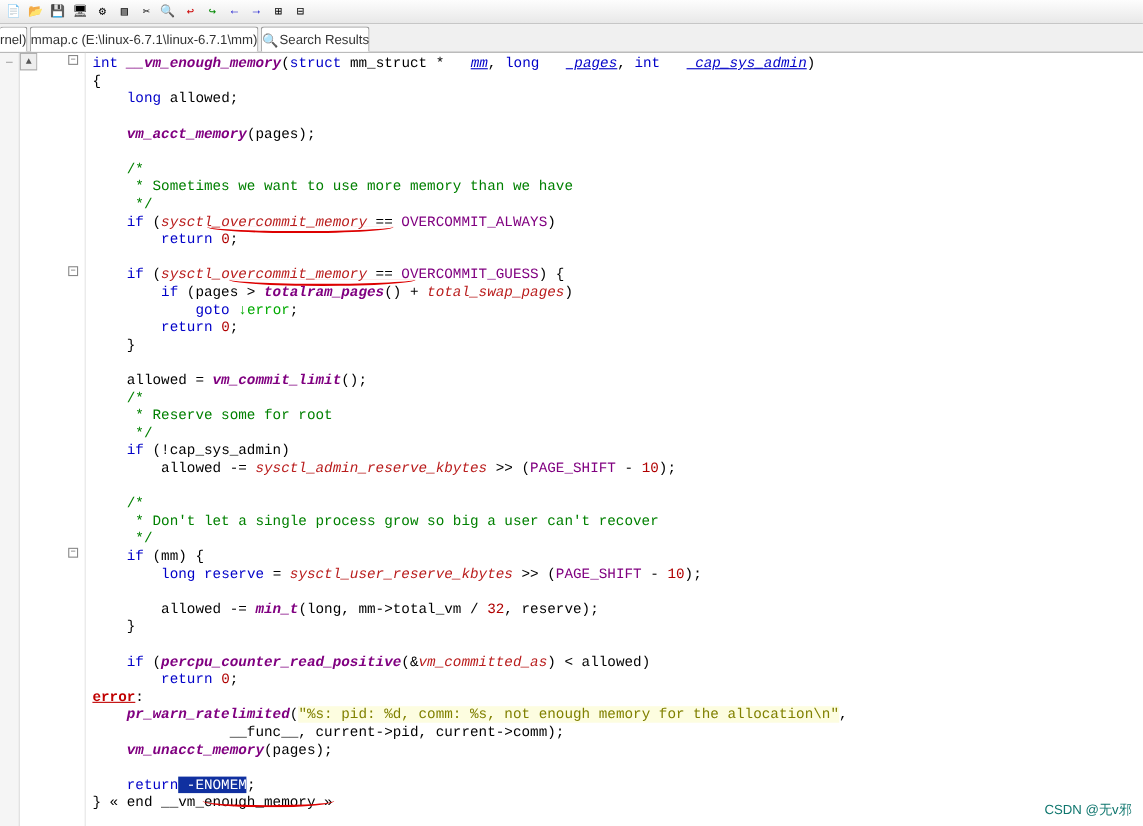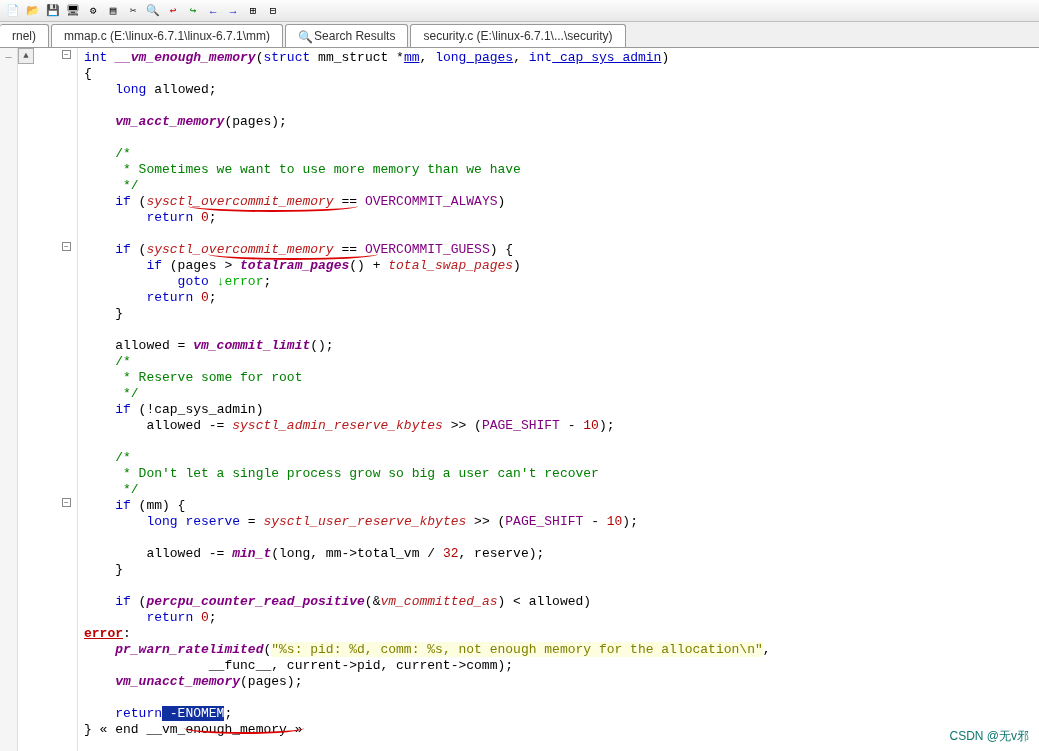--- a/index.html
+++ b/index.html
@@ -27,21 +27,21 @@
   font-size: 11px;
 }
 .tabbar {
   height: 26px;
   display: flex;
   align-items: flex-end;
   background: #f0f0f0;
   border-bottom: 1px solid #999;
 }
 .tab {
-  padding: 4px 12px;
+  padding: 4px 0;
   background: #fff;
   border: 1px solid #999;
   border-bottom: none;
   font-family: 'Segoe UI', Tahoma, sans-serif;
   font-size: 12px;
   color: #333;
   border-radius: 3px 3px 0 0;
   margin-right: 2px;
   display: flex;
   align-items: center;
@@ -79,21 +79,21 @@
   background: #fff;
   padding: 2px 0 0 6px;
   white-space: pre;
   line-height: 16px;
   position: relative;
   overflow: hidden;
 }
 .kw { color: #0000c8; font-weight: normal; }
 .func { color: #800080; font-weight: bold; font-style: italic; }
 .var { color: #b91c1c; font-style: italic; }
-.param { color: #0000c8; text-decoration: underline; }
+.param { color: #0000c8; font-style: italic; text-decoration: underline; margin-left: 24px; }
 .num { color: #b00000; }
 .cm { color: #008000; }
 .str { color: #808000; background:#fdfde0; }
 .macro { color: #800080; }
 .label { color: #c00000; font-weight: bold; text-decoration: underline; }
 .sel { background:#1030a0; color:#fff; }
 .red-under {
   position:absolute;
   height:6px;
   border-bottom:2.5px solid #d00;
@@ -133,23 +133,20 @@
   <div class="tab first">
       <span>rnel)</span>
     </div>
   <div class="tab">
       <span>mmap.c (E:\linux-6.7.1\linux-6.7.1\mm)</span>
     </div>
   <div class="tab">
       <span class="sicon">🔍</span>
       <span>Search Results</span>
     </div>
-  <div class="tab">
-      <span>security.c (E:\linux-6.7.1\...\security)</span>
-    </div>
 </div>
 
 <div class="main">
   <div class="sidebar">
     <span style="font-size:10px;color:#888">—</span>
     <div style="flex:1"></div>
   </div>
   <div style="width:16px;display:flex;flex-direction:column;">
     <div class="scroll-up">▲</div>
   </div>

